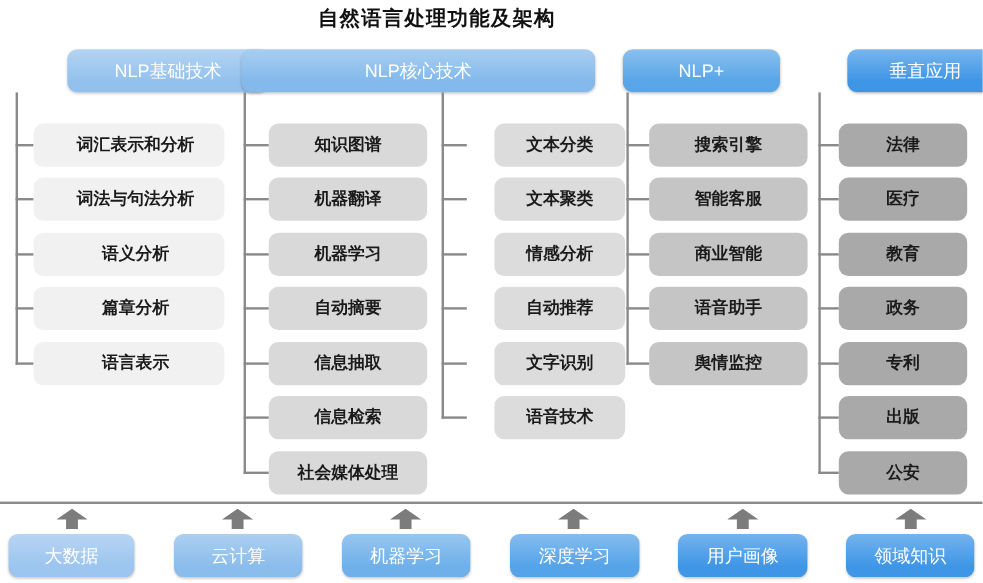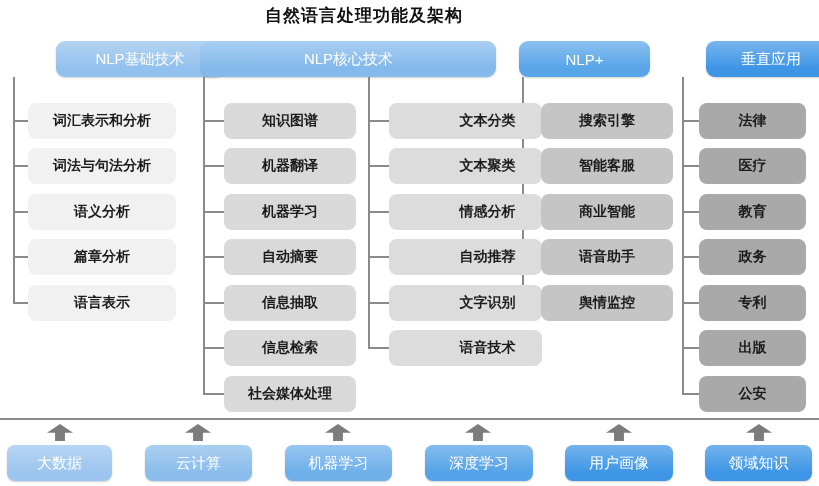--- a/index.html
+++ b/index.html
@@ -14,23 +14,23 @@
        background-image:linear-gradient(rgba(255,255,255,.30),rgba(255,255,255,0) 75%);
        box-shadow:0 1px 2px rgba(0,0,0,.18);}
   .h1{left:8px;width:168px;background-color:var(--header1);margin-left:48px;}
   .h2{left:201px;width:295px;background-color:var(--header2);}
   .h3{left:519px;width:131px;background-color:var(--header3);}
   .h4{left:678px;width:130px;background-color:var(--header4);margin-left:28px;}
 
   .node{position:absolute;height:36px;border-radius:8px;display:flex;
         align-items:center;justify-content:center;font-size:14px;
         color:#1b1b1b;font-weight:600;}
-  .c1{left:28px;width:148px;background:var(--box1);}
+  .c1{left:28px;width:148px;background:var(--box1);padding-left:11px;}
   .c2a{left:224px;width:132px;background:var(--box2a);}
-  .c2b{left:389px;width:109px;background:var(--box2b);padding-left:44px;}
+  .c2b{left:412px;width:109px;background:var(--box2b);}
   .c3{left:541px;width:132px;background:var(--box3);}
   .c4{left:699px;width:107px;background:var(--box4);}
 
   .r1{top:103px}.r2{top:148px}.r3{top:194px}.r4{top:239px}
   .r5{top:285px}.r6{top:330px}.r7{top:376px}
 
   .spine{position:absolute;top:77px;width:2px;background:var(--line);}
   .sp1{left:13px;height:227px;}
   .sp2a{left:203px;height:318px;}
   .sp2b{left:368px;height:272px;}

